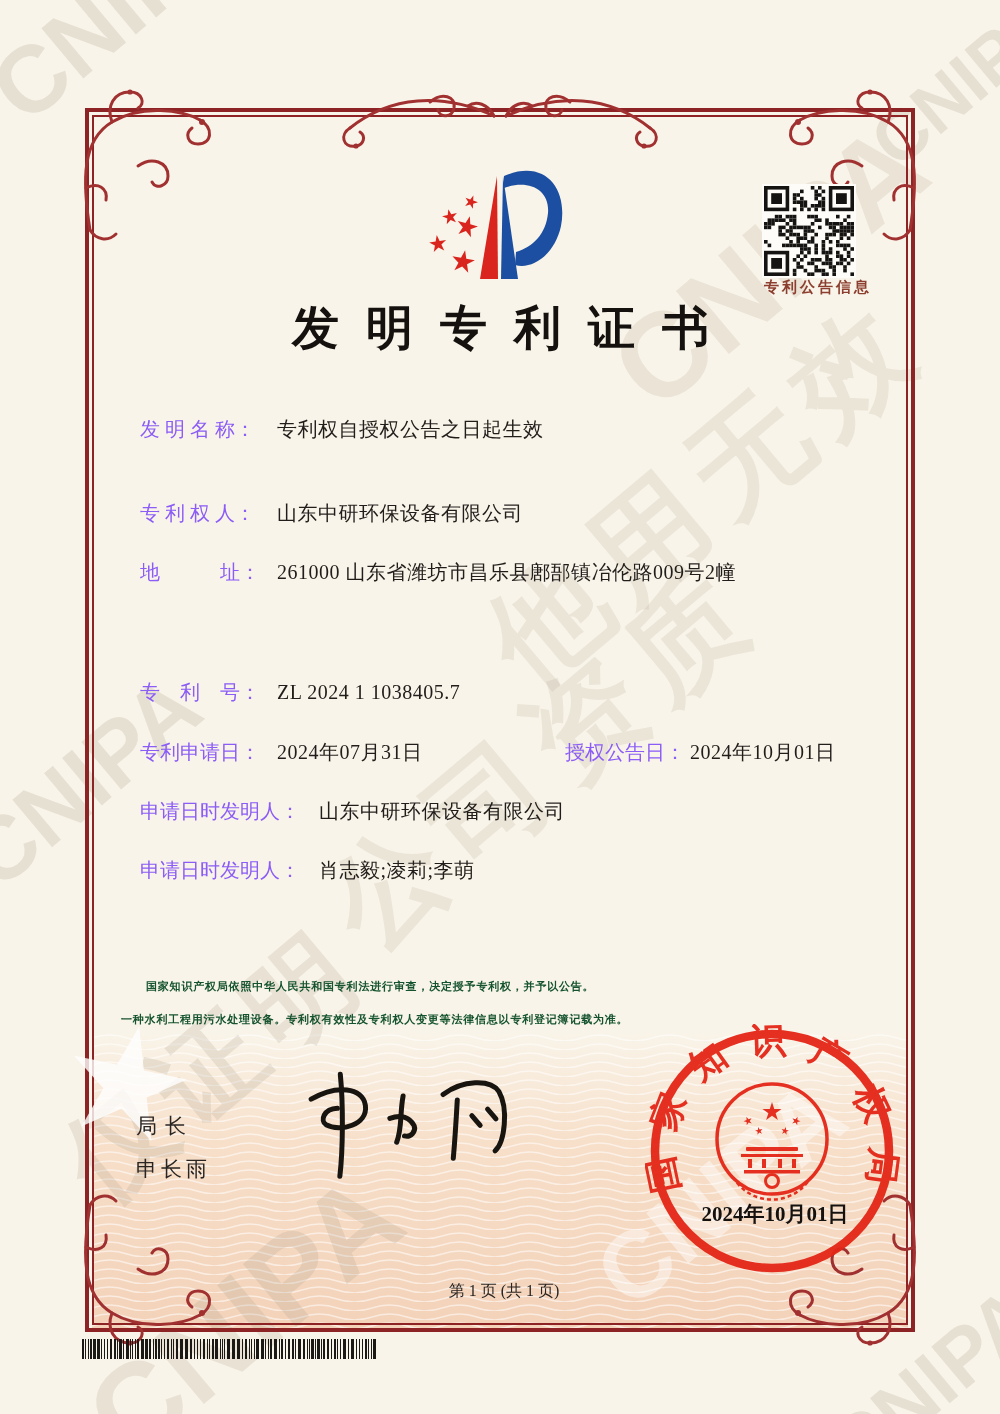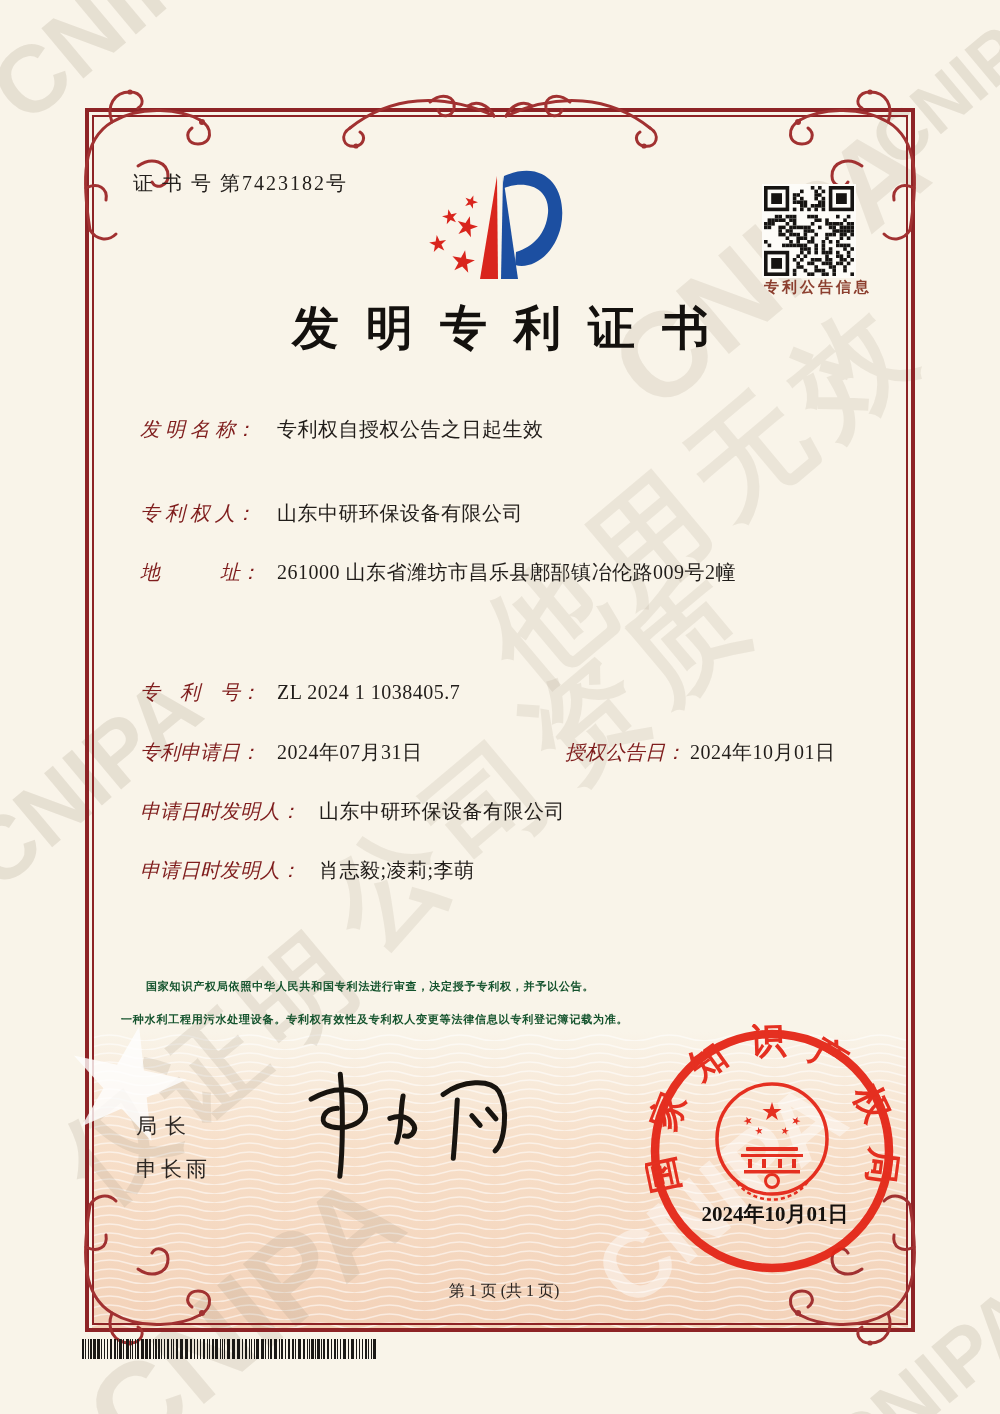--- a/index.html
+++ b/index.html
@@ -32,21 +32,21 @@
           letter-spacing:2px;color:#24201d;}
   #logo{position:absolute;left:420px;top:146px;z-index:10;}
   #qr{position:absolute;left:762px;top:184px;z-index:10;background:#fdfcf8;padding:2px;}
   #qrcap{position:absolute;left:738px;top:278px;width:160px;z-index:10;text-align:center;
          font-size:15px;letter-spacing:3px;color:#8c3f2f;font-weight:bold;}
   #title{position:absolute;left:0;top:297px;width:1000px;z-index:10;text-align:center;
          font-size:47px;font-weight:bold;color:#14110e;letter-spacing:27px;margin-left:14px;}
 
   
   .row{position:absolute;z-index:10;font-size:20px;color:#211d1a;white-space:nowrap;}
-  .row .lab{display:inline-block;color:#7f1d1d;font-style:italic;}
+  .row .lab{display:inline-block;color:#8b5cf6;}
   .row .labw{width:132px;}
   .row .val{letter-spacing:.5px;}
   .col2{position:absolute;left:425px;top:0;}
 
   
   #para1,#para2{position:absolute;z-index:10;font-size:11px;font-weight:600;
         color:#14532d;letter-spacing:.8px;white-space:nowrap;margin-top:22px;}
   #para1{left:146px;top:957px;}
   #para2{left:121px;top:990px;}
 
@@ -128,21 +128,20 @@
       <use href="#cornerOrn"></use>
     </svg>
 <svg class="orn" style="left:778px;top:1185px;transform:scale(-1,-1)" width="180" height="180">
       <use href="#cornerOrn"></use>
     </svg>
 <svg class="orn" style="left:330px;top:70px" width="340" height="90">
   <use href="#tcFl"></use>
       <use href="#tcFl" transform="translate(340,0) scale(-1,1)"></use>
 </svg>
 
-<div id="certno">证 书 号 第7423182号</div>
 
 <svg id="logo" width="170" height="150" viewBox="0 0 170 150">
   <g fill="#d9251d">
     <use href="#st5" transform="translate(51,56) rotate(20) scale(7)"></use>
     <use href="#st5" transform="translate(30,71) rotate(-12) scale(8)"></use>
     <use href="#st5" transform="translate(47,81) rotate(15) scale(11)"></use>
     <use href="#st5" transform="translate(18,98) rotate(-8) scale(9)"></use>
     <use href="#st5" transform="translate(43,116) rotate(10) scale(12)"></use>
   </g>
   <polygon points="77,30 78,133 60,133" fill="#d9251d"></polygon>

